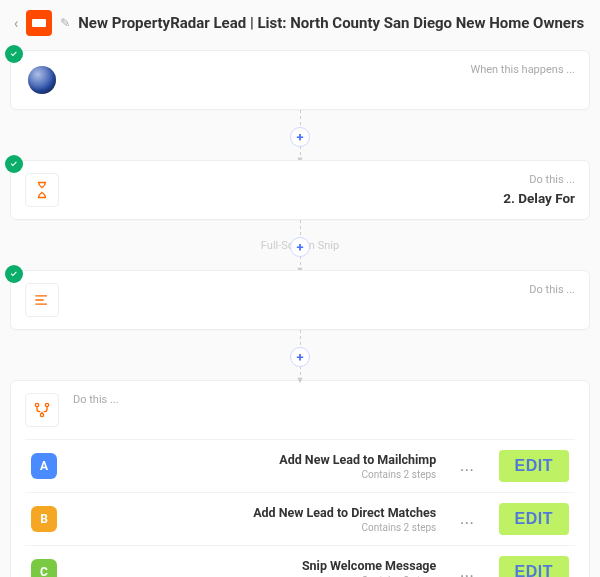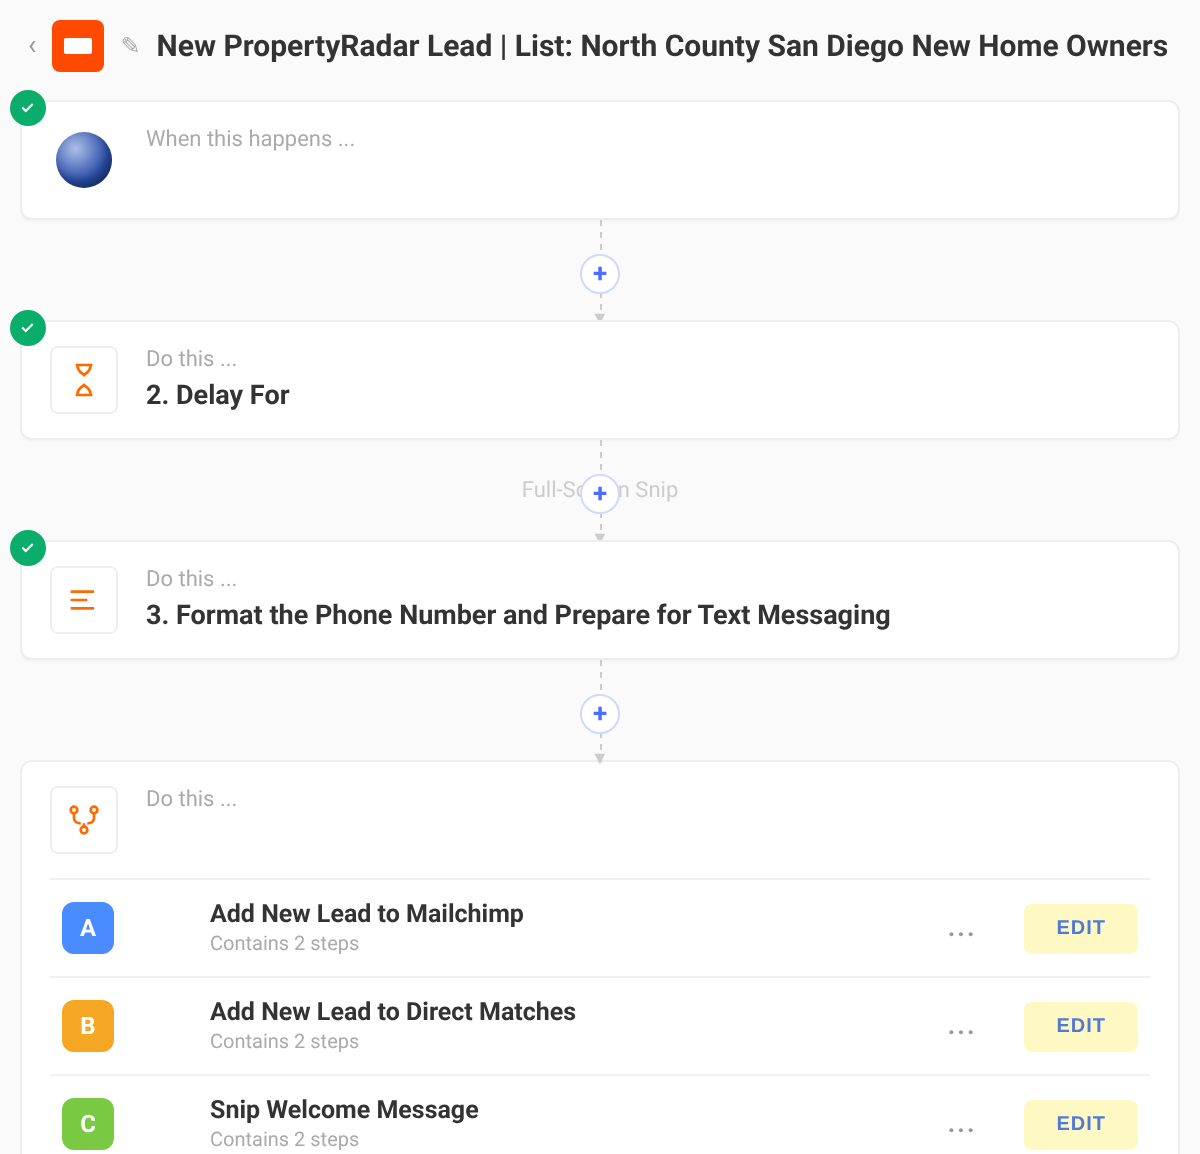--- a/index.html
+++ b/index.html
@@ -47,20 +47,21 @@
   .step-card {
     background: #fff;
     border: 1px solid #eee;
     border-radius: 6px;
     position: relative;
     padding: 12px 14px;
     display: flex;
     align-items: flex-start;
     gap: 14px;
     box-shadow: 0 1px 0 rgba(0,0,0,0.02);
+    text-align: right;
   }
   .check-badge {
     position: absolute;
     top: -6px;
     left: -6px;
     width: 18px;
     height: 18px;
     background: #0aad6a;
     border-radius: 50%;
     display: flex;
@@ -165,43 +166,43 @@
     align-items: center;
     justify-content: center;
     color: #fff;
     font-weight: 700;
     font-size: 12px;
     flex-shrink: 0;
   }
   .path-badge.blue { background: #4a8cff; }
   .path-badge.orange { background: #f5a623; }
   .path-badge.green { background: #7ac943; }
-  .path-text { flex: 1; padding-left: 34px; }
+  .path-text { flex: 1; padding-left: 34px; text-align: right; }
   .path-title {
     font-weight: 700;
     font-size: 12.5px;
     color: #333;
   }
   .path-sub {
     font-size: 10px;
     color: #aaa;
     margin-top: 2px;
   }
   .dots {
     color: #999;
     font-weight: 700;
     letter-spacing: 1px;
     padding: 0 10px;
     cursor: pointer;
   }
   .edit-btn {
-    background: #fef9c3;
+    background: #bef264;
     color: #5278d8;
     font-weight: 700;
-    font-size: 10px;
+    font-size: 16px;
     border: none;
     border-radius: 4px;
     padding: 7px 16px;
     cursor: pointer;
     letter-spacing: 0.5px;
   }
   .globe {
     width: 28px; height: 28px;
     background: radial-gradient(circle at 35% 30%, #aebfe8 0%, #2b4fa8 60%, #102a63 100%);
     border-radius: 50%;
@@ -274,21 +275,20 @@
           <path d="M6.2 11.5L2.8 8.1l1.2-1.2 2.2 2.2 5-5 1.2 1.2z"></path>
         </svg>
     </div>
     <div class="step-icon">
       <svg viewBox="0 0 24 24" fill="none" stroke="#ff6a00" stroke-width="1.6">
         <path d="M4 7h14M4 12h10M4 17h14"></path>
       </svg>
     </div>
     <div class="step-content">
       <div class="step-label">Do this ...</div>
-      <div class="step-title">3. Format the Phone Number and Prepare for Text Messaging</div>
     </div>
   </div>
 
   <div class="connector">
     <div class="line"></div>
     <div class="plus">+</div>
     <div class="line"></div>
     <div class="arrow">▼</div>
   </div>
 

